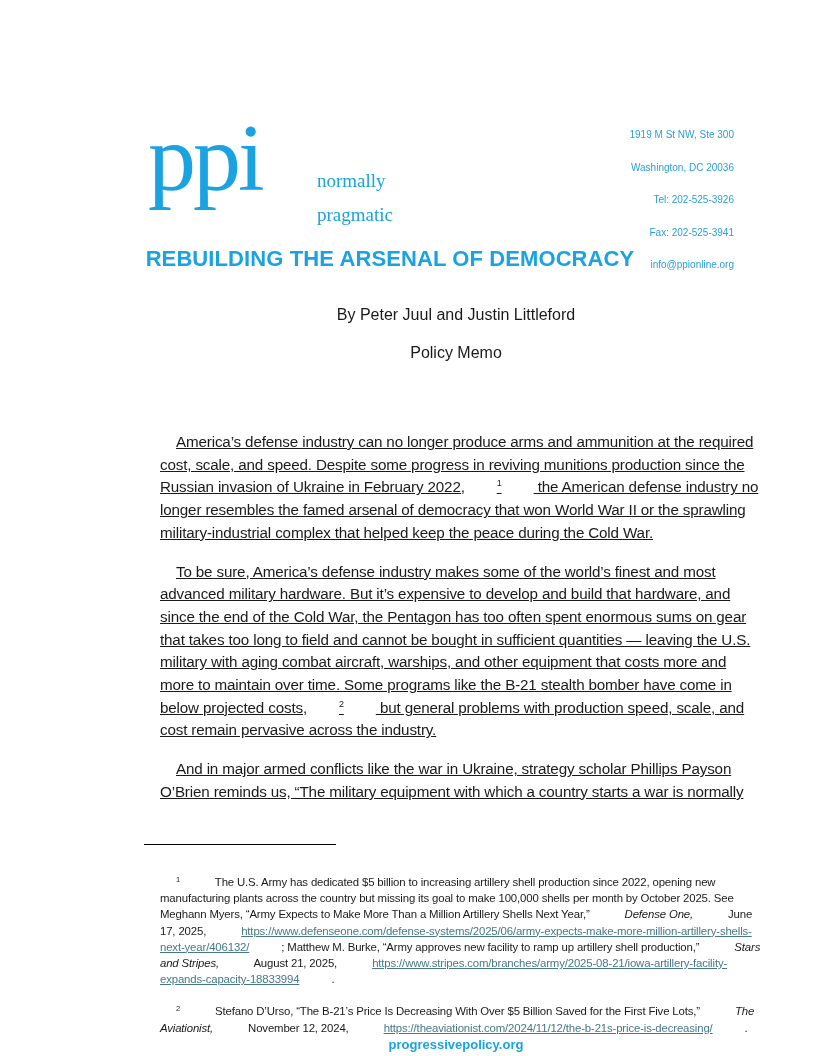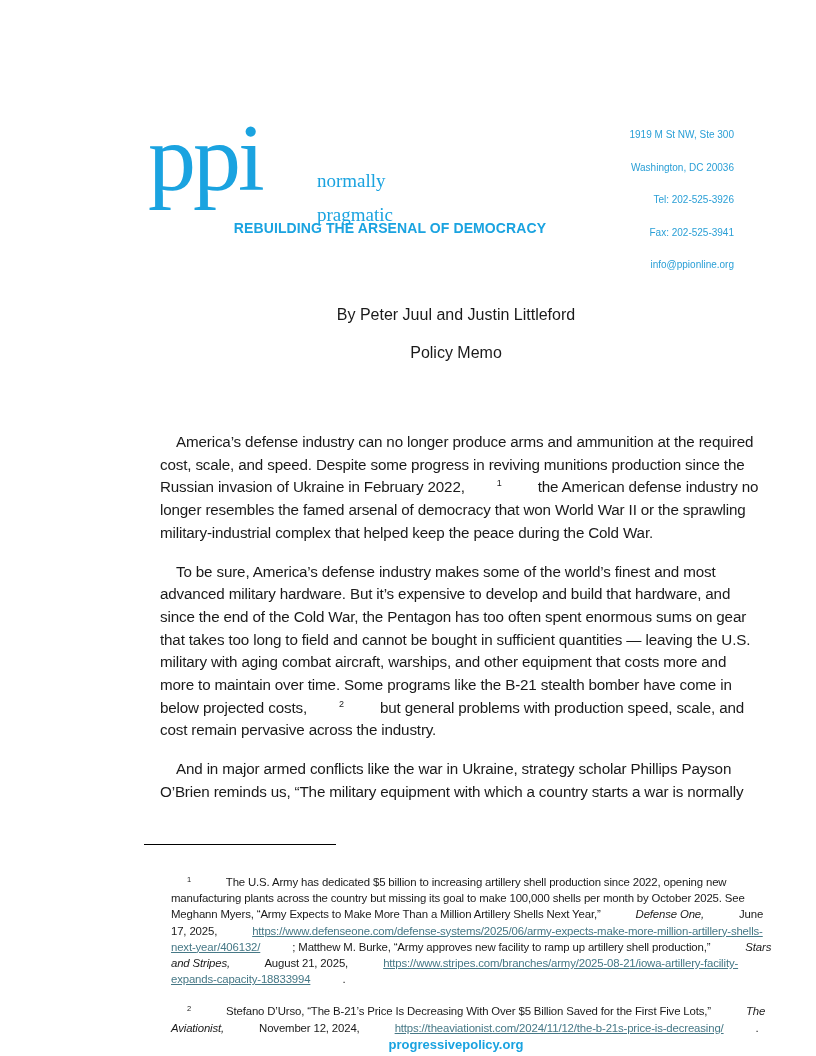--- a/index.html
+++ b/index.html
@@ -18,42 +18,42 @@
       color: #1aa3e0;
     }
 
     .address {
       position: absolute; right: 82px; top: 63px; text-align: right;
       font-family: "Liberation Sans", sans-serif; font-size: 10px; line-height: 16.5px;
       color: #2a9fd6;
     }
 
     .title {
-      position: absolute; left: 0; width: 684px; top: 172px; text-align: center;
-      font-family: "Liberation Sans", sans-serif; font-weight: bold; font-size: 14px;
+      position: absolute; left: 0; width: 684px; top: 198px; text-align: center;
+      font-family: "Liberation Sans", sans-serif; font-weight: bold; font-size: 22px;
       color: #1aa3e0; letter-spacing: 0.1px;
     }
 
     .byline {
       position: absolute; left: 0; width: 816px; top: 240px; text-align: center;
       font-family: "Liberation Sans", sans-serif; font-size: 16px; line-height: 21.5px;
       color: #1a1a1a;
     }
 
     .body {
       position: absolute; left: 96px; width: 636px; top: 367px;
       font-family: "Liberation Sans", sans-serif; font-size: 15.2px; line-height: 22.7px;
       color: #1a1a1a; letter-spacing: -0.15px;
     }
-    .body p { margin-bottom: 9.5px; }
+    .body p { margin-bottom: 9.5px; text-decoration: underline; }
     sup { font-size: 9px; vertical-align: 6px; line-height: 0; }
 
     .fn-rule { position: absolute; left: 96px; top: 796px; width: 192px; height: 1px; background: #000; }
     .footnotes {
-      position: absolute; left: 107px; width: 636px; top: 810px;
+      position: absolute; left: 96px; width: 636px; top: 810px;
       font-family: "Liberation Sans", sans-serif; font-size: 11.4px; line-height: 16.2px;
       color: #1a1a1a; letter-spacing: -0.15px;
     }
     .footnotes sup { font-size: 7.5px; vertical-align: 4px; }
     .footnotes a { color: #467886; text-decoration: underline; }
     .footnotes em { font-style: italic; }
 
     .footer {
       position: absolute; left: 0; width: 816px; top: 989px; text-align: center;
       font-family: "Liberation Sans", sans-serif; font-weight: bold; font-size: 13px;

